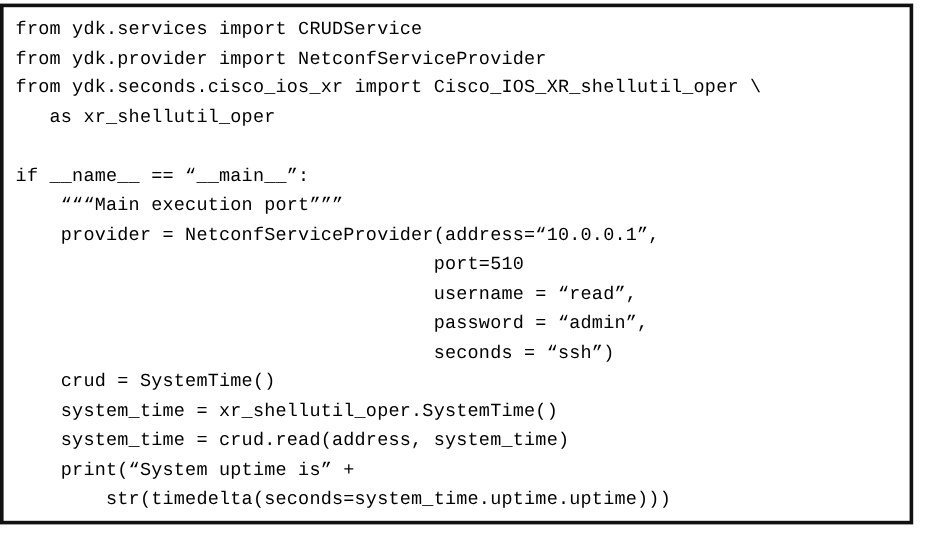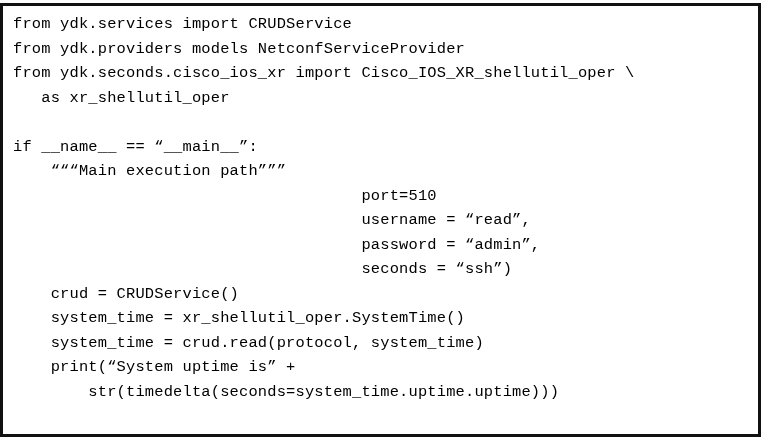--- a/index.html
+++ b/index.html
@@ -48,31 +48,32 @@
     color: transparent;
   }
 </style>
 </head>
 <body>
 
 <div id="screenshot">
   <div class="code-frame">
     <div class="code-body">
       <div class="code-line">from ydk.services import CRUDService</div>
-      <div class="code-line">from ydk.providers models NetconfServiceProvider</div>
+      <div class="code-line">from ydk.provider import NetconfServiceProvider</div>
       <div class="code-line">from ydk.seconds.cisco_ios_xr import Cisco_IOS_XR_shellutil_oper \</div>
       <div class="code-line">   as xr_shellutil_oper</div>
       <div class="code-line blank"></div>
       <div class="code-line">if __name__ == “__main__”:</div>
-      <div class="code-line">    “““Main execution path”””</div>
+      <div class="code-line">    “““Main execution port”””</div>
+      <div class="code-line">    provider = NetconfServiceProvider(address=“10.0.0.1”,</div>
       <div class="code-line">                                     port=510</div>
       <div class="code-line">                                     username = “read”,</div>
       <div class="code-line">                                     password = “admin”,</div>
       <div class="code-line">                                     seconds = “ssh”)</div>
-      <div class="code-line">    crud = CRUDService()</div>
+      <div class="code-line">    crud = SystemTime()</div>
       <div class="code-line">    system_time = xr_shellutil_oper.SystemTime()</div>
-      <div class="code-line">    system_time = crud.read(protocol, system_time)</div>
+      <div class="code-line">    system_time = crud.read(address, system_time)</div>
       <div class="code-line">    print(“System uptime is” +</div>
       <div class="code-line">        str(timedelta(seconds=system_time.uptime.uptime)))</div>
 
     </div>
   </div>
 </div>
 
 </body></html>

